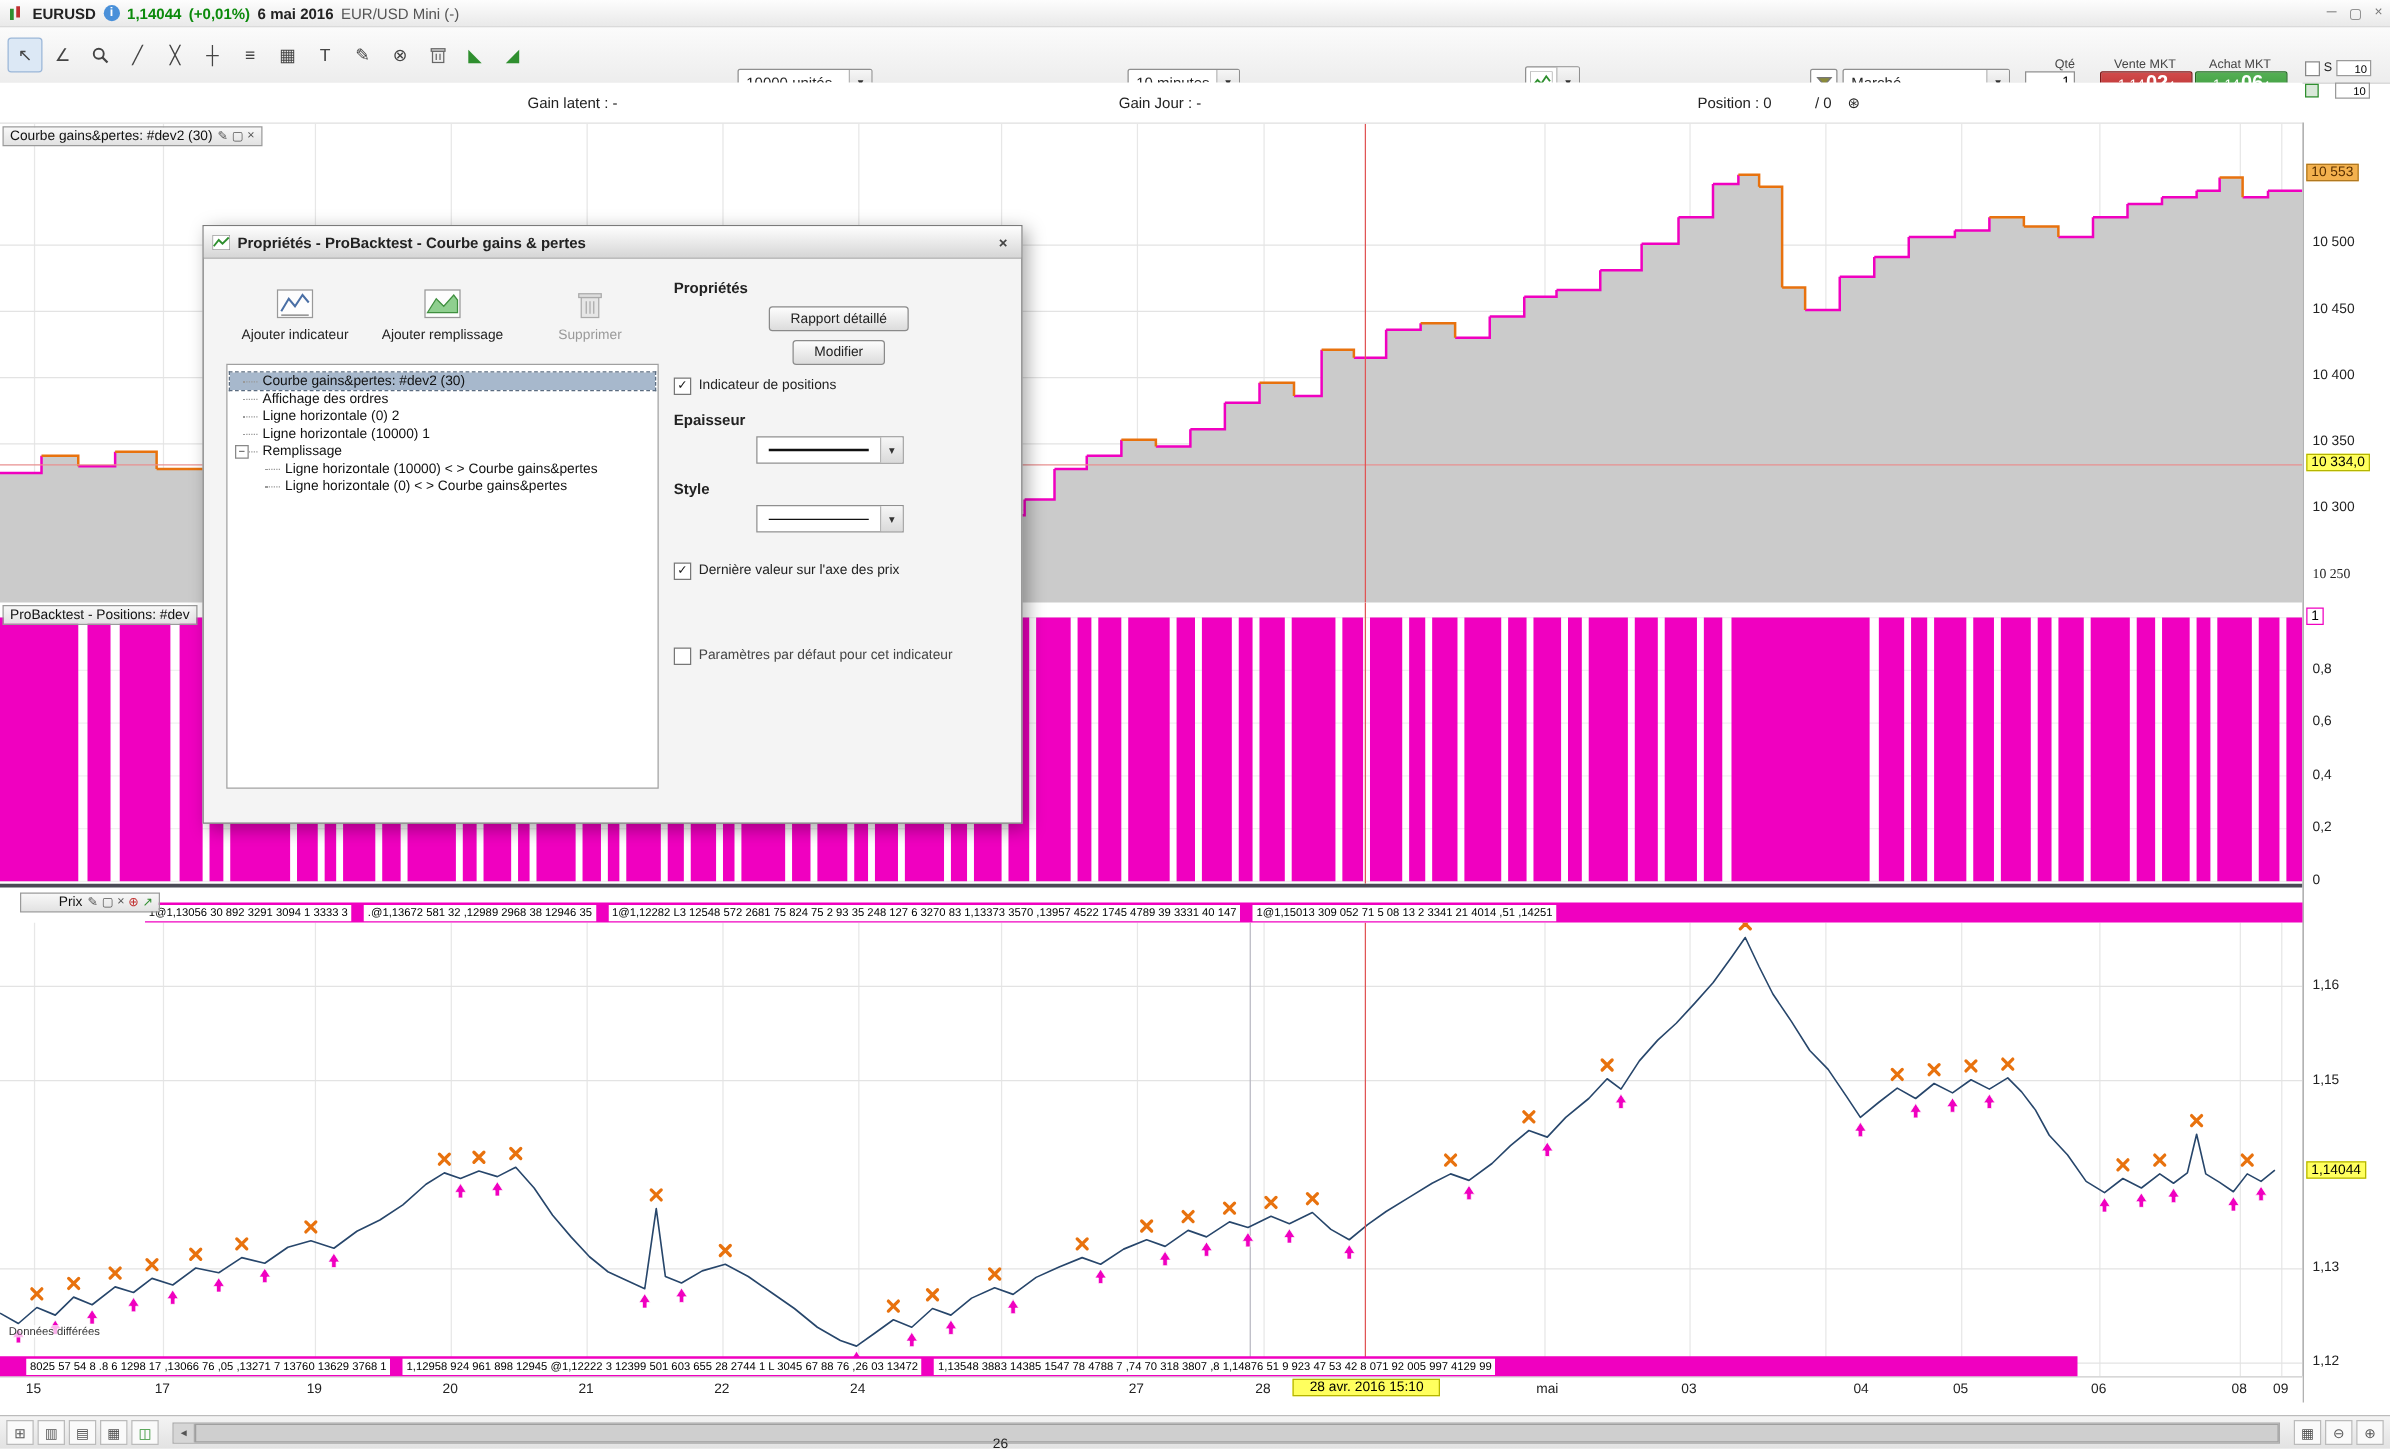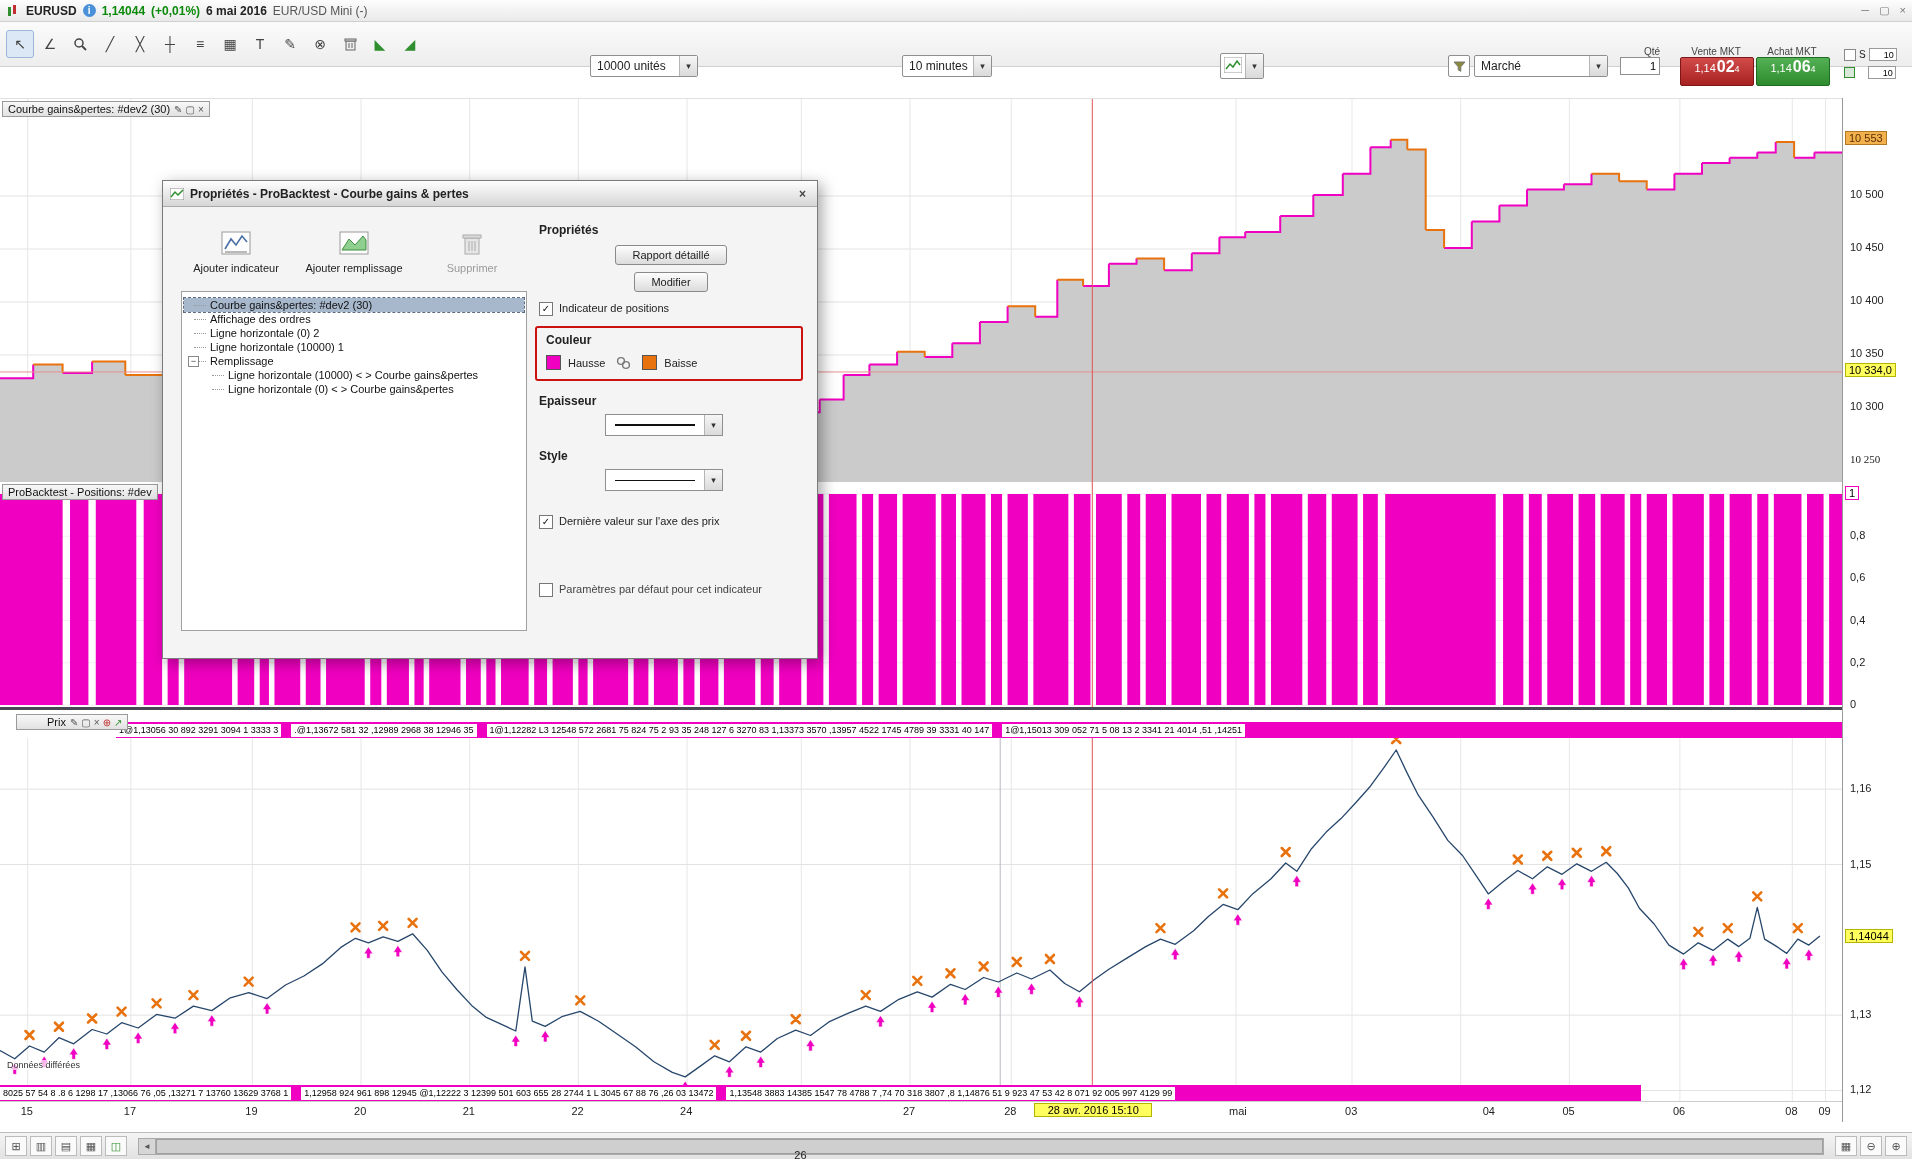--- a/index.html
+++ b/index.html
@@ -58,21 +58,21 @@
   #pane-price{top:738px;height:363px;}
   .pane svg{position:absolute;left:0;top:0;}
   .chart-chip{position:absolute;left:2px;top:2px;z-index:5;display:flex;align-items:center;gap:4px;
     background:linear-gradient(#f8f8f8,#e2e2e2);border:1px solid #9a9a9a;padding:1px 5px;font-size:11px;
     color:#111;white-space:nowrap;max-width:200px;overflow:hidden;}
   .chip-icn{font-size:10px;color:#555;}
   
   .strip{position:absolute;height:16px;background:#f000c0;display:flex;align-items:center;gap:10px;
     overflow:hidden;z-index:4;}
   #strip-top{left:116px;top:722px;width:1726px;}
-  #strip-bottom{left:0px;top:1085px;width:1641px;z-index:6;}
+  #strip-bottom{left:0px;top:1085px;width:1641px;z-index:6;padding-left:21px;}
   .strip span{background:#fff;color:#000;font-size:9px;white-space:nowrap;padding:0 3px;line-height:13px;}
   .striprow-label{position:absolute;left:16px;top:714px;z-index:5;padding-left:30px;}
   .delayed{position:absolute;left:4px;top:1024px;z-index:7;font-size:9px;color:#333;background:rgba(255,255,255,.7);
     padding:0 3px;margin-top:36px;}
   
   #date-axis{position:absolute;left:0;top:1101px;width:1842px;height:21px;background:#fff;
     border-top:1px solid #ccc;z-index:5;}
   #date-axis .dtick{position:absolute;top:3px;font-size:11px;color:#222;}
   .date-chip{position:absolute;top:1px;width:116px;text-align:center;background:#ffff5e;
     border:1px solid #b5b500;font-size:11px;color:#000;z-index:6;}
@@ -243,20 +243,27 @@
       <span>S</span>
       <input class="sinput" value="10" style="">
     </div>
     <div class="srow" style="left:1844px;top:44px;">
       <span class="sdot" style="background:#d9e8d9;border-color:#2f8f2f;"></span>
       <span style="visibility:hidden;">S</span>
       <input class="sinput" value="10" style="">
     </div>
   </div>
 
+  <div class="statusrow">
+    <span style="left:388px;width:140px;text-align:center;">Gain latent : -</span>
+    <span style="left:858px;width:140px;text-align:center;">Gain Jour : -</span>
+    <span style="left:1358px;">Position : 0</span>
+    <span style="left:1452px;">/ 0</span>
+    <span style="left:1478px;" class="gear">⊛</span>
+  </div>
 
   <div class="pane" id="pane-eq">
     <svg id="eq-svg" width="1842" height="384">
         <line x1="27.63" y1="0" x2="27.63" y2="384" stroke="#e7e7e7"></line>
         <line x1="130.78199999999998" y1="0" x2="130.78199999999998" y2="384" stroke="#e7e7e7"></line>
         <line x1="252.354" y1="0" x2="252.354" y2="384" stroke="#e7e7e7"></line>
         <line x1="361.03200000000004" y1="0" x2="361.03200000000004" y2="384" stroke="#e7e7e7"></line>
         <line x1="469.71000000000004" y1="0" x2="469.71000000000004" y2="384" stroke="#e7e7e7"></line>
         <line x1="578.388" y1="0" x2="578.388" y2="384" stroke="#e7e7e7"></line>
         <line x1="687.066" y1="0" x2="687.066" y2="384" stroke="#e7e7e7"></line>
@@ -612,33 +619,20 @@
     <div class="dlg-right">
       <div class="dlg-heading">Propriétés</div>
       <button class="dlg-btn">Rapport détaillé</button>
       <button class="dlg-btn">Modifier</button>
 
       <div class="cbrow">
         <span class="cb checked"></span>
         <span>Indicateur de positions</span>
       </div>
 
-      <div class="red-box">
-        <div class="sec-title">Couleur</div>
-        <div class="swatches">
-          <span class="swatch" style="background:#f000c0;"></span>
-          <span>Hausse</span>
-          <svg width="15" height="14" style="margin:0 4px;">
-            <circle cx="5" cy="5" r="3.4" fill="none" stroke="#777" stroke-width="1.4"></circle>
-            <circle cx="10" cy="9" r="3.4" fill="none" stroke="#777" stroke-width="1.4"></circle>
-          </svg>
-          <span class="swatch" style="background:#e8720e;"></span>
-          <span>Baisse</span>
-        </div>
-      </div>
 
       <div class="sec-label">Epaisseur</div>
       <div class="line-dd">
         <span class="line-sample" style="border-top:2px solid #111;"></span>
         <span class="arr">▾</span>
       </div>
 
       <div class="sec-label">Style</div>
       <div class="line-dd">
         <span class="line-sample" style="border-top:1px solid #111;"></span>

